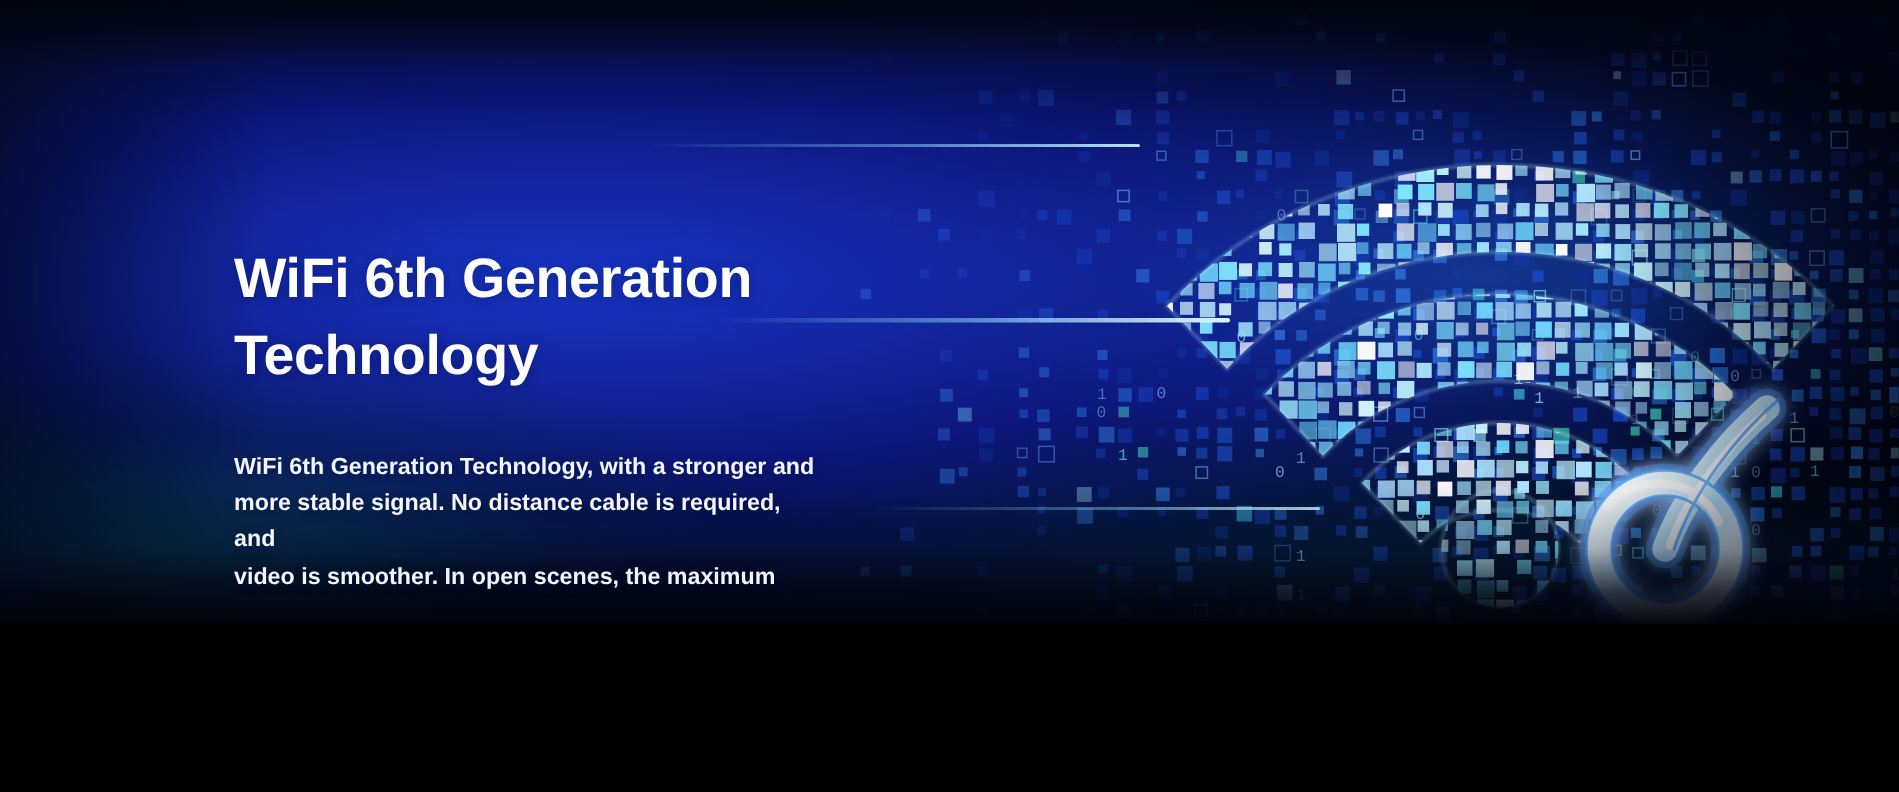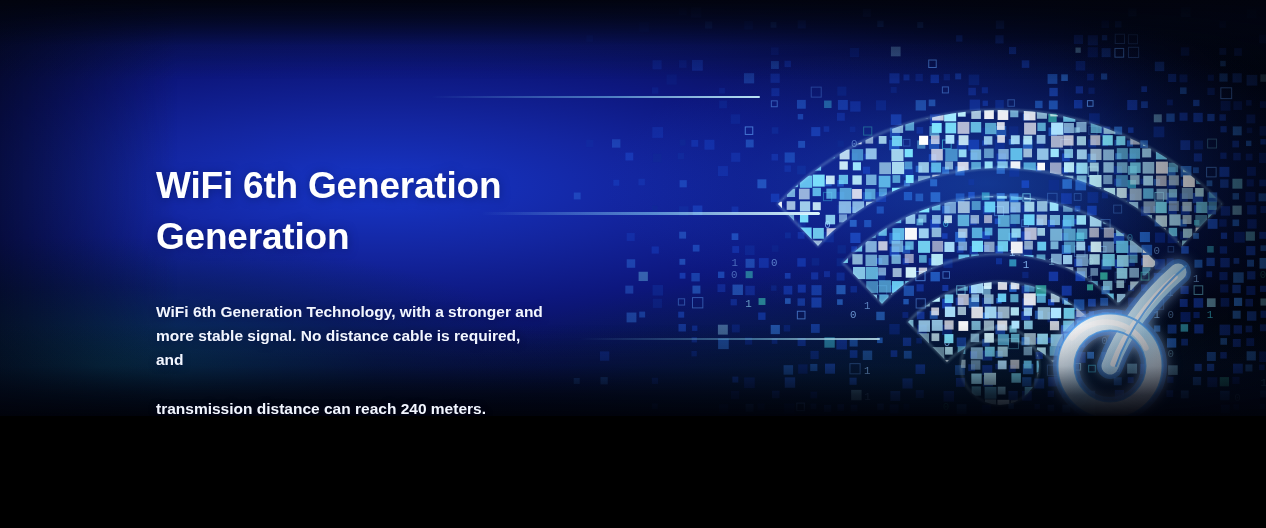--- a/index.html
+++ b/index.html
@@ -1918,23 +1918,22 @@
   <div class="streak" style="left:580px; top:338px; width:300px;
               background:linear-gradient(to right, rgba(110,215,255,0) 0%, rgba(140,228,255,0.48) 58%, rgba(205,246,255,0.90) 100%);"></div>
   <div class="streak" style="left:630px; top:452px; width:250px; height:1.6px;
               background:linear-gradient(to right, rgba(110,215,255,0) 0%, rgba(130,225,255,0.35) 60%, rgba(190,242,255,0.72) 100%);"></div>
 
   <div class="bg-vignette"></div>
 
   <div class="copy">
     <h1 class="headline">
       <span>WiFi 6th Generation</span><br>
-      <span>Generation</span>
+      <span>Technology</span>
     </h1>
     <p class="subcopy">
       <span>WiFi 6th Generation Technology, with a stronger and</span><br>
       <span>more stable signal. No distance cable is required, and</span><br>
-      <br>
-      <span>transmission distance can reach 240 meters.</span>
+      <span>video is smoother. In open scenes, the maximum</span><br>
     </p>
   </div>
 
 </div>
 
 </body></html>

